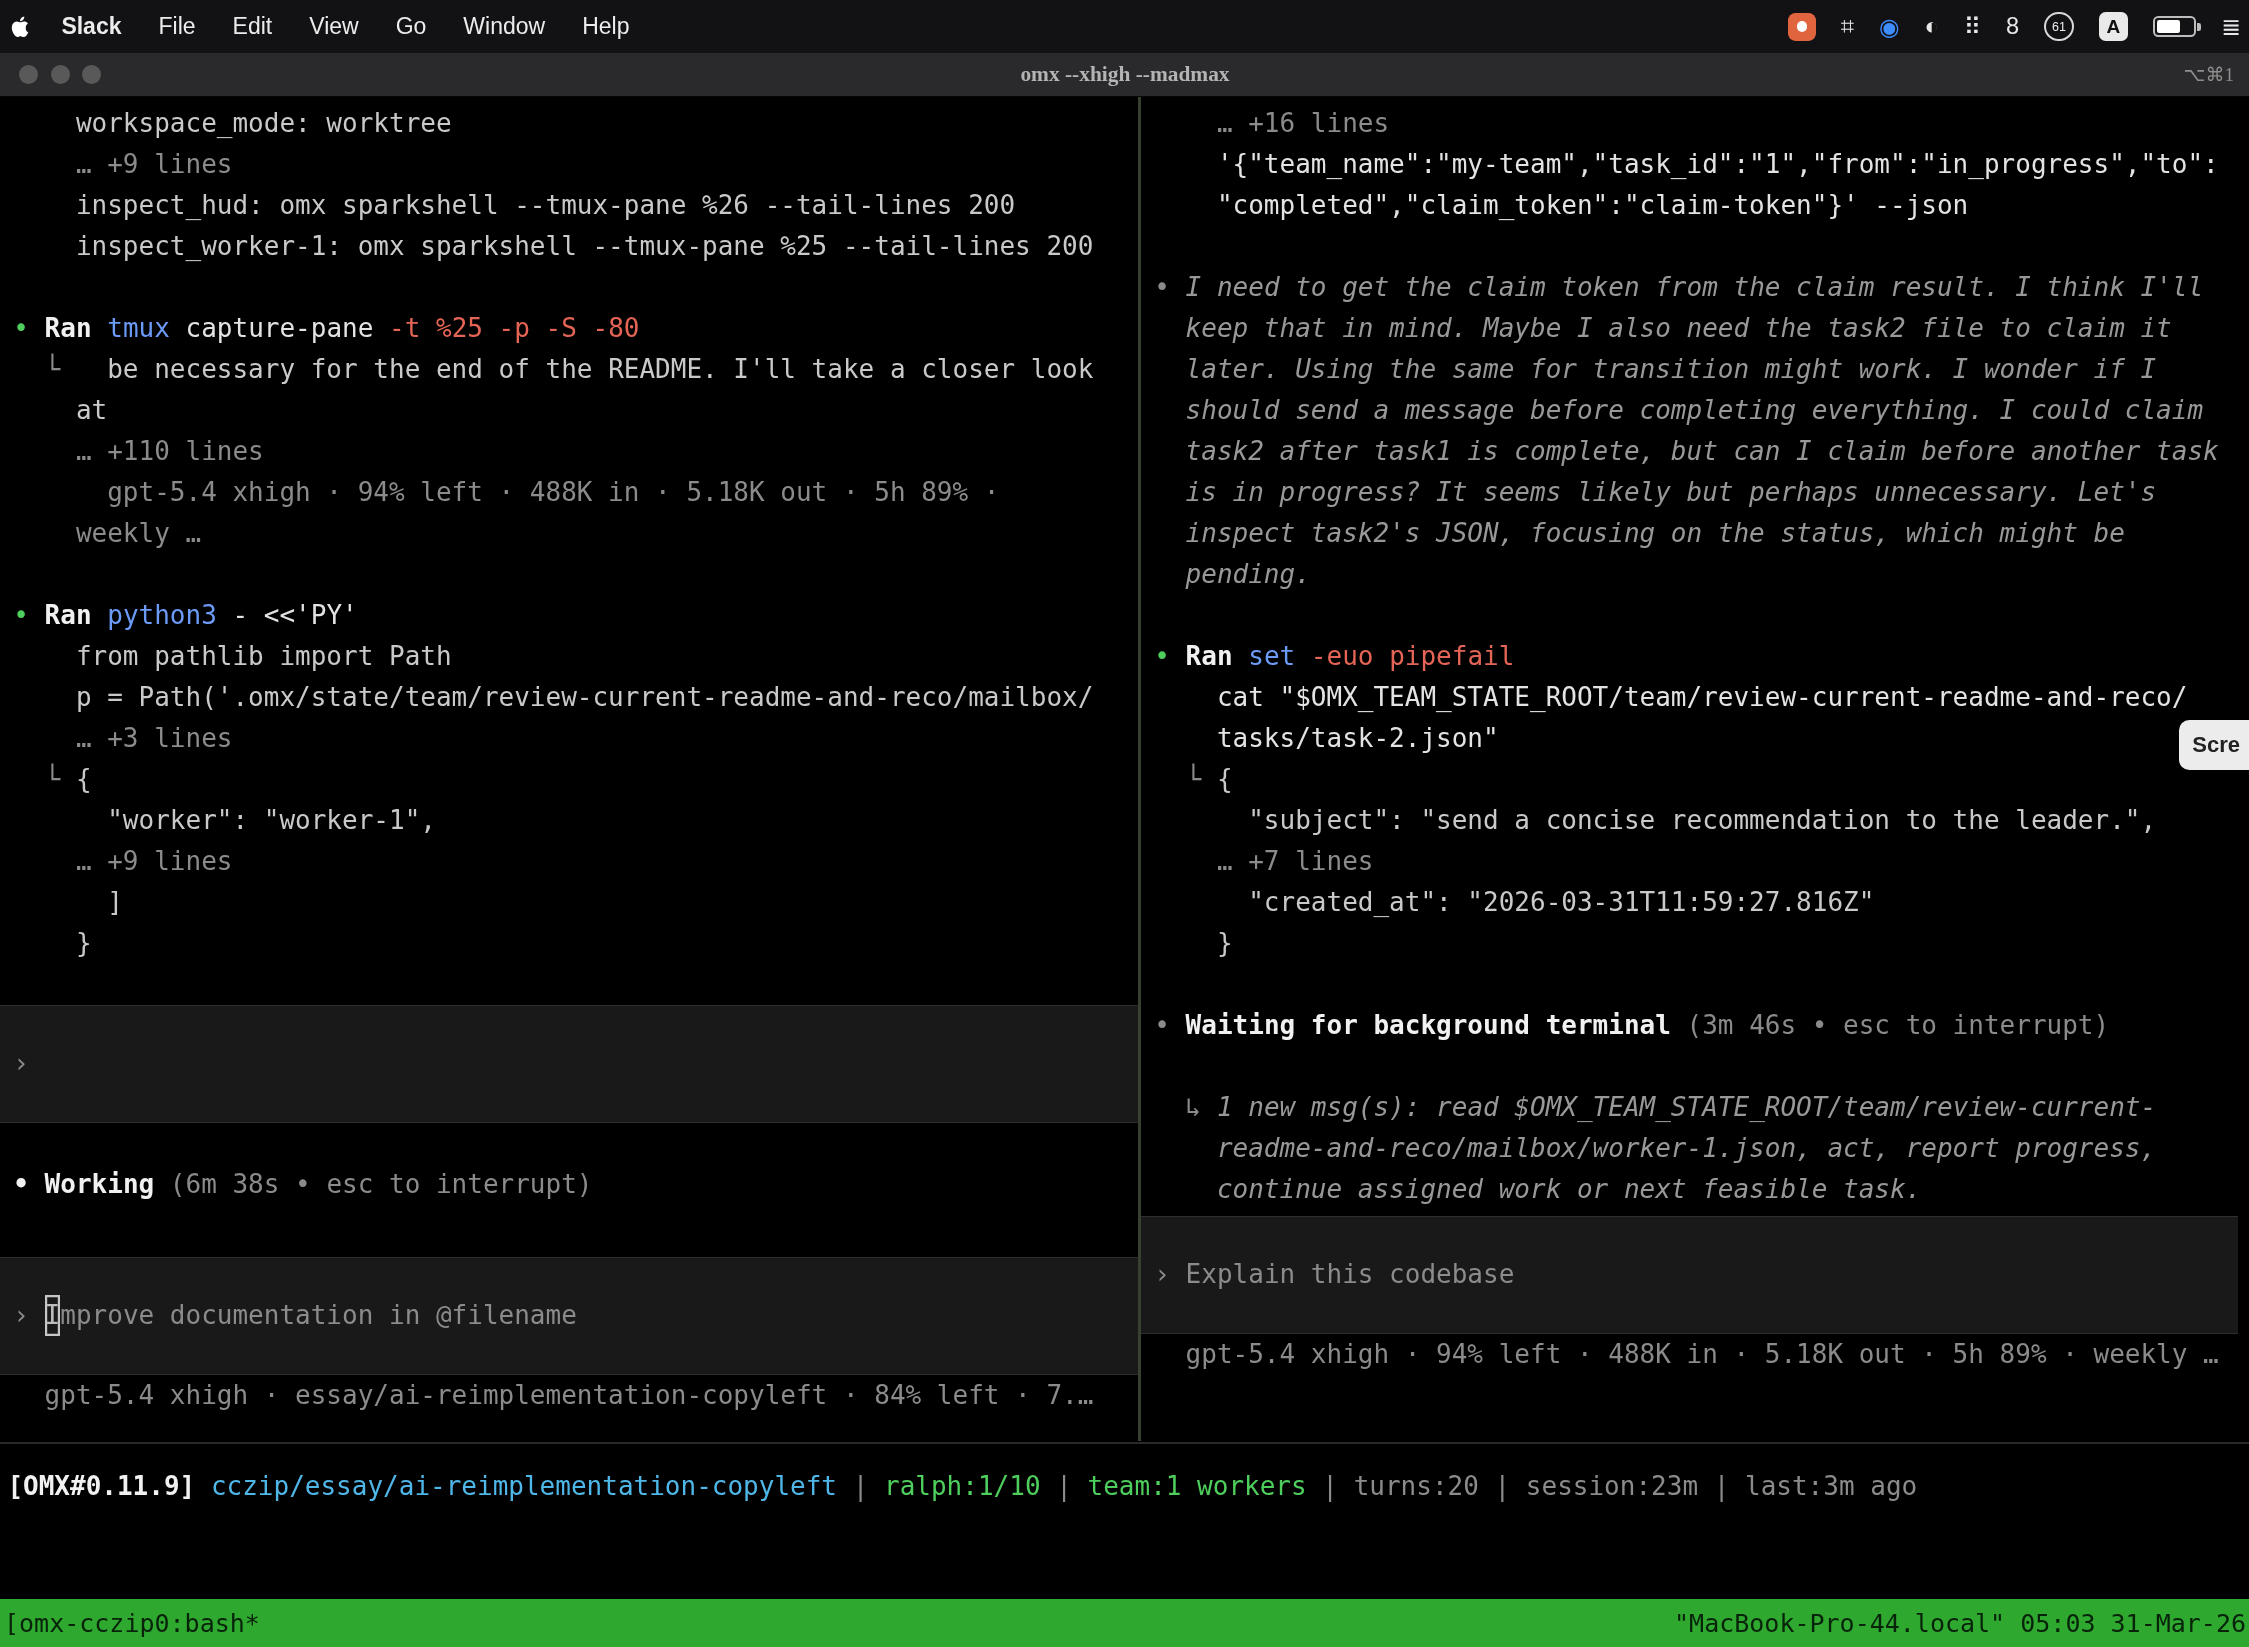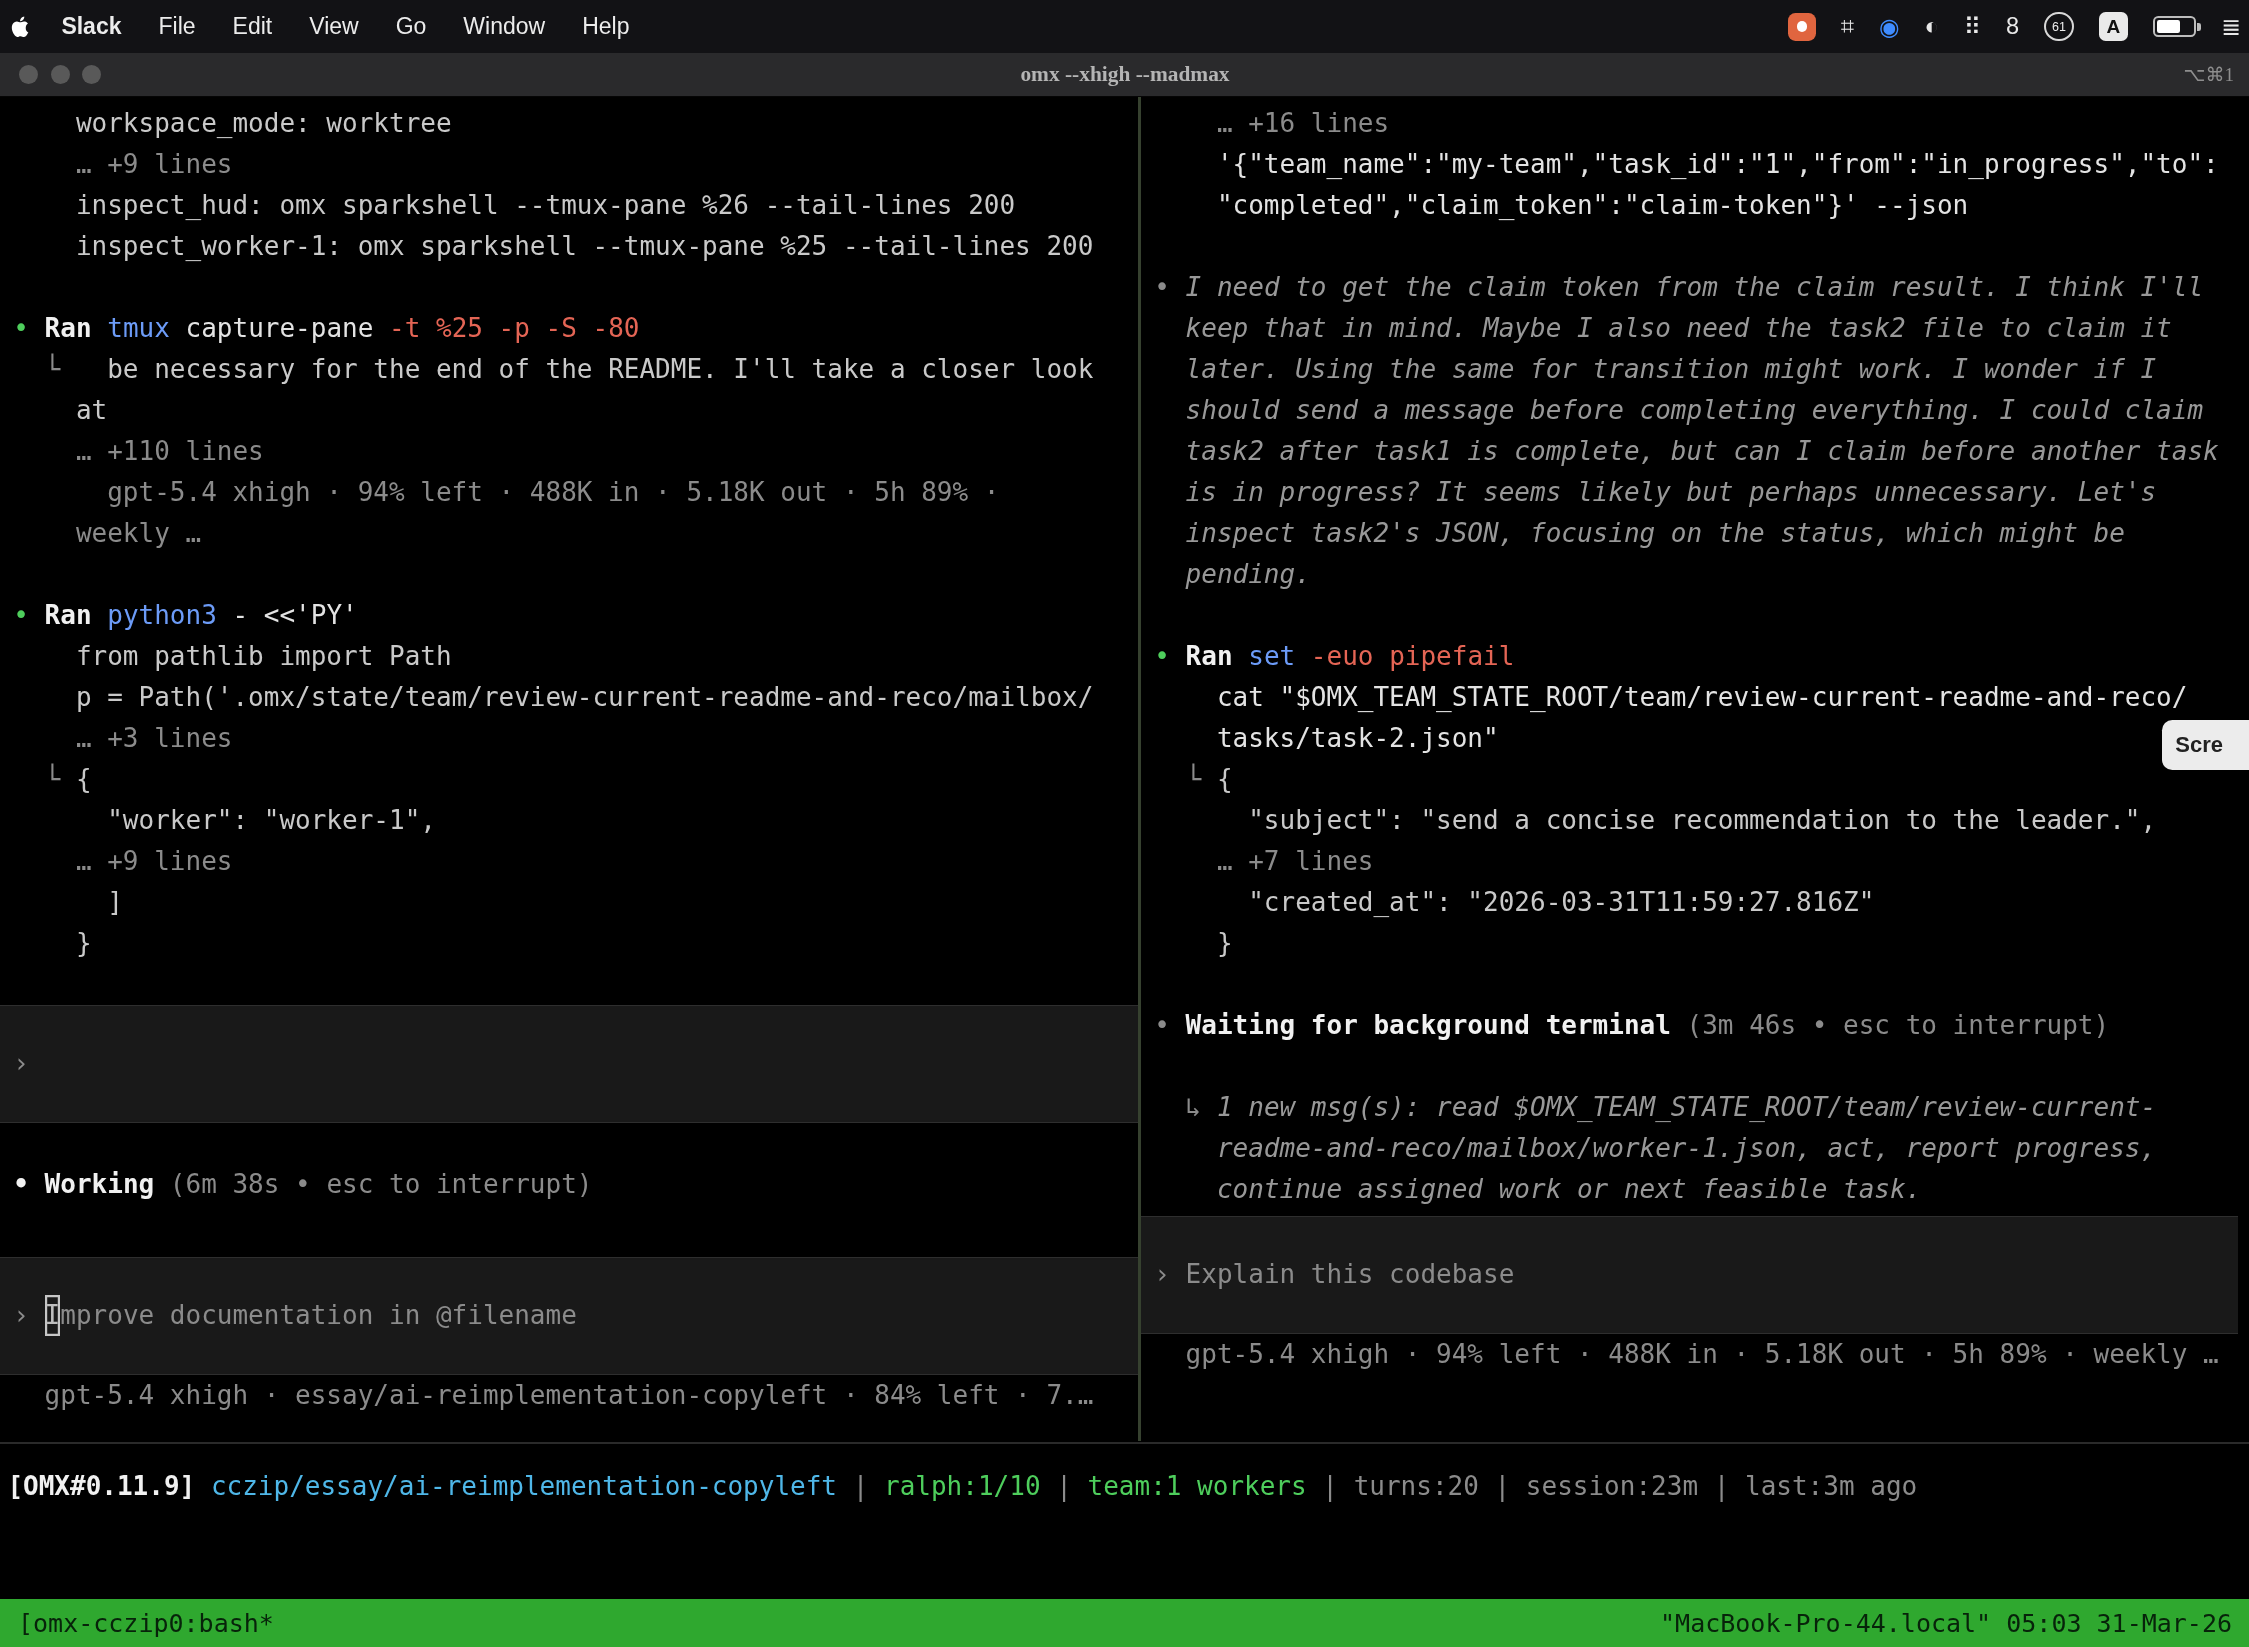--- a/index.html
+++ b/index.html
@@ -59,25 +59,25 @@
   .rd{color:#e46555}
   .cy{color:#4fb7e8}
   .it{color:#989898;font-style:italic}
   .cur{color:#bdbdbd;box-shadow:inset 0 0 0 2.2px #c6c6c6}
 
   
   .hline{position:absolute;top:1442px;left:0;right:0;height:1.5px;background:#2a2a2a;z-index:5}
   #status-line{position:absolute;top:1466px;left:7.4px;right:0;height:41px;line-height:41px;
     font-size:26px;white-space:pre;z-index:5}
   .tmuxbar{position:absolute;left:0;right:0;bottom:0;height:49px;background:#2fa82f;color:#07230a;
-    display:flex;justify-content:space-between;align-items:center;padding:0 18px;
+    display:flex;justify-content:space-between;align-items:center;padding:0 4px;
     font-size:25px;white-space:pre;z-index:10}
 
   
-  .scrnotice{position:absolute;top:720px;right:0;width:88px;overflow:hidden;background:#ececec;color:#222;
+  .scrnotice{position:absolute;top:720px;right:0;width:71px;overflow:hidden;background:#ececec;color:#222;
     font-family:"Liberation Sans",sans-serif;font-size:22px;font-weight:600;
     padding:11.8px 3px 11.8px 13.3px;border-radius:10.3px 0 0 10.3px;box-shadow:0 3px 10.3px rgba(0,0,0,.5);z-index:40;white-space:nowrap}
 </style>
 </head>
 <body>
 
 <div class="menubar">
   <span class="apple">
     <svg width="23.6" height="23.6" viewBox="0 0 24 24" fill="#ffffff">
         <path d="M17.05 12.54c-.03-2.62 2.14-3.88 2.24-3.94-1.22-1.79-3.12-2.03-3.8-2.06-1.62-.16-3.16.95-3.98.95-.82 0-2.09-.93-3.44-.9-1.77.03-3.4 1.03-4.31 2.61-1.84 3.19-.47 7.91 1.32 10.5.88 1.27 1.92 2.69 3.29 2.64 1.32-.05 1.82-.85 3.42-.85 1.6 0 2.05.85 3.44.82 1.42-.02 2.32-1.29 3.19-2.56.7-1.01 1.24-2.12 1.27-2.17-.03-.01-2.61-1-2.64-3.95zM14.44 4.89c.73-.88 1.22-2.11 1.08-3.33-1.05.04-2.32.7-3.07 1.58-.67.78-1.26 2.03-1.1 3.22 1.17.09 2.36-.59 3.09-1.47z"></path>

